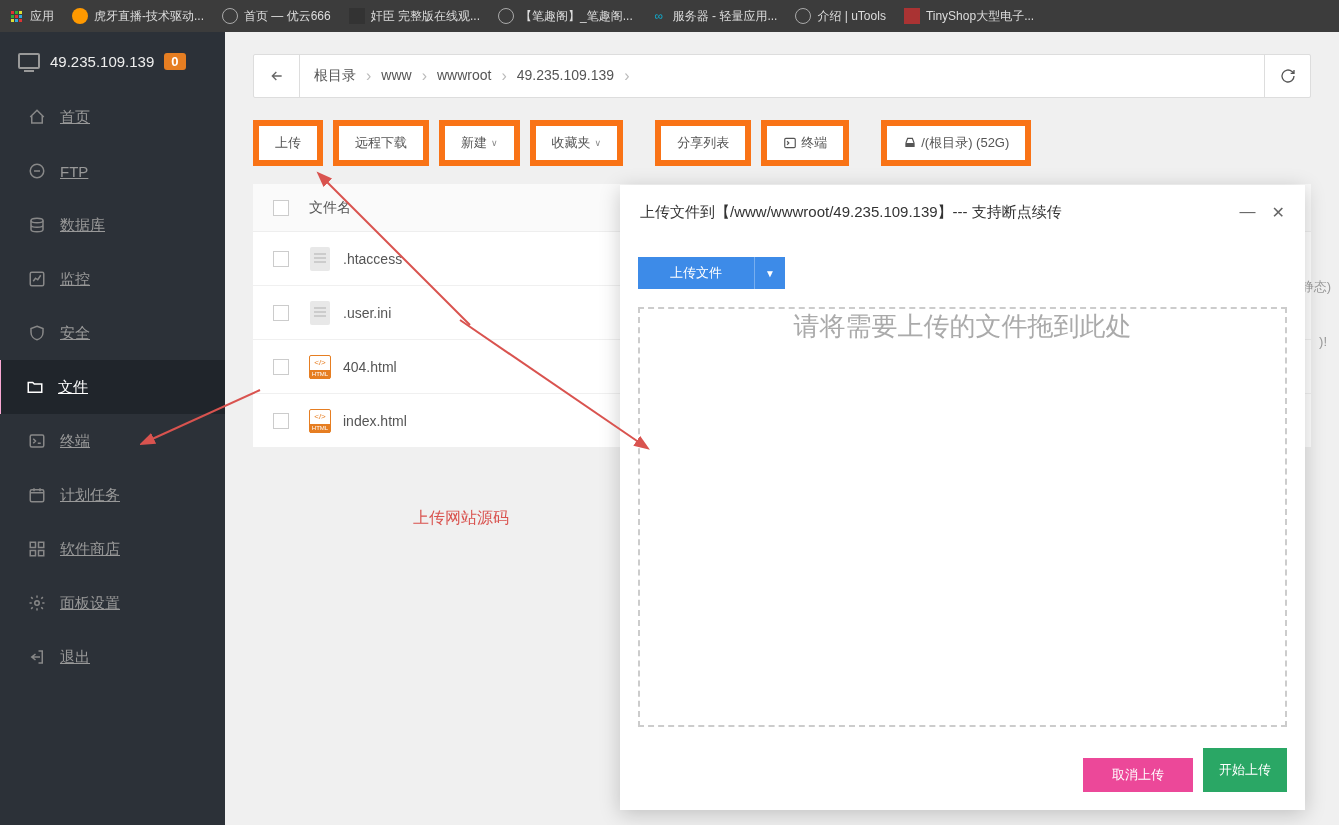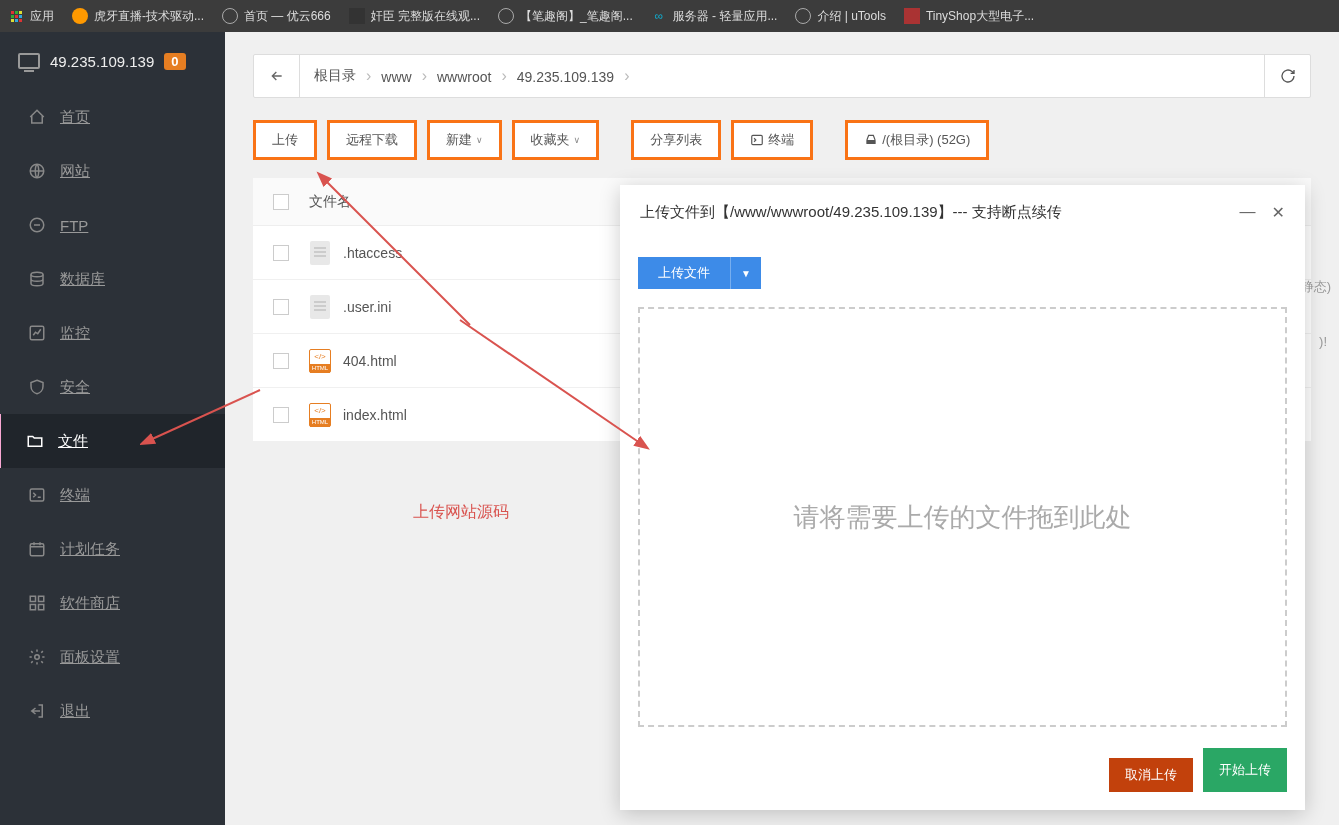--- a/index.html
+++ b/index.html
@@ -23,28 +23,28 @@
     .sidebar-item { height: 54px; display: flex; align-items: center; padding: 0 28px; gap: 14px; color: #999; font-size: 15px; cursor: pointer; text-decoration: underline; }
     .sidebar-item.active { background: #20252b; color: #fff; border-left: 1px solid #f9a8d4; padding-left: 25px; }
     .sidebar-item .icon { width: 18px; height: 18px; display: flex; align-items: center; justify-content: center; }
     
     
     .main { position: absolute; top: 32px; left: 225px; right: 0; bottom: 0; background: #f0f0f0; padding: 22px 28px; }
     
     
     .breadcrumb-bar { display: flex; align-items: center; background: #fff; border: 1px solid #ddd; border-radius: 2px; height: 44px; }
     .breadcrumb-back { width: 46px; height: 100%; display: flex; align-items: center; justify-content: center; border-right: 1px solid #ddd; cursor: pointer; color: #666; }
-    .breadcrumb { flex: 1; display: flex; align-items: flex-end; padding: 0 14px; gap: 10px; }
+    .breadcrumb { flex: 1; display: flex; align-items: flex-start; padding: 0 14px; gap: 10px; }
     .breadcrumb-item { color: #555; font-size: 14px; cursor: pointer; }
     .breadcrumb-sep { color: #bbb; }
     .breadcrumb-refresh { width: 46px; height: 100%; display: flex; align-items: center; justify-content: center; border-left: 1px solid #ddd; cursor: pointer; color: #555; }
     
     
     .toolbar { display: flex; gap: 10px; margin-top: 22px; }
-    .toolbar-btn { background: #fff; border: 3px solid #f97316; padding: 8px 16px; font-size: 13px; cursor: pointer; color: #555; display: flex; align-items: center; gap: 4px; }
+    .toolbar-btn { background: #fff; border: 6px solid #f97316; padding: 8px 16px; font-size: 13px; cursor: pointer; color: #555; display: flex; align-items: center; gap: 4px; }
     .toolbar-btn .caret { font-size: 9px; color: #888; }
     
     
     .file-table { margin-top: 18px; background: #fff; }
     .file-header { display: flex; align-items: center; height: 48px; border-bottom: 1px solid #eee; background: #fafafa; }
     .file-row { display: flex; align-items: center; height: 54px; border-bottom: 1px solid #f0f0f0; }
     .file-cell-check { width: 56px; display: flex; justify-content: center; }
     .file-checkbox { width: 16px; height: 16px; border: 1px solid #ccc; background: #fff; cursor: pointer; }
     .file-cell-name { flex: 1; display: flex; align-items: center; gap: 12px; font-size: 14px; color: #555; }
     .file-icon { width: 22px; height: 26px; display: flex; align-items: center; justify-content: center; }
@@ -57,26 +57,26 @@
     .upload-annotation { color: #d9534f; font-size: 16px; margin-top: 60px; margin-left: 160px; }
     
     
     .dialog { position: absolute; top: 185px; left: 620px; width: 685px; height: 625px; background: #fff; box-shadow: 0 4px 20px rgba(0,0,0,0.2); }
     .dialog-header { height: 54px; display: flex; align-items: center; padding: 0 20px; justify-content: space-between; }
     .dialog-title { font-size: 15px; color: #333; }
     .dialog-controls { display: flex; gap: 16px; }
     .dialog-controls span { cursor: pointer; color: #666; font-size: 16px; }
     .dialog-body { padding: 18px; }
     .upload-split-btn { display: flex; }
-    .upload-btn-main { background: #3d8be8; color: #fff; border: none; padding: 7px 20px; font-size: 13px; cursor: pointer; }
+    .upload-btn-main { background: #3d8be8; color: #fff; border: none; padding: 7px 32px; font-size: 13px; cursor: pointer; }
     .upload-btn-caret { background: #3d8be8; color: #fff; border: none; border-left: 1px solid rgba(255,255,255,0.3); padding: 7px 10px; font-size: 10px; cursor: pointer; }
-    .dropzone { margin-top: 18px; border: 2px dashed #ccc; height: 420px; display: flex; align-items: center; justify-content: center; }
+    .dropzone { margin-top: 18px; border: 2px dashed #ccc; height: 420px; display: flex; justify-content: center; }
     .dropzone-text { font-size: 26px; color: #aaa; }
     .dialog-footer { position: absolute; bottom: 18px; right: 18px; display: flex; gap: 10px; }
-    .btn-cancel { background: #c2410c; color: #fff; border: none; padding: 8px 16px; font-size: 13px; cursor: pointer; margin-top: 10px; }
+    .btn-cancel { background: #ec4899; color: #fff; border: none; padding: 8px 29px; font-size: 13px; cursor: pointer; margin-top: 10px; }
     .btn-primary { background: #2aa765; color: #fff; border: none; padding: 8px 16px; font-size: 13px; cursor: pointer; }
     
     
     .bg-text { position: absolute; font-size: 13px; color: #999; }
     
     
     .arrow { position: absolute; pointer-events: none; }
   </style>
 </head>
 <body>
@@ -134,29 +134,20 @@
     <span class="sidebar-header-ip">49.235.109.139</span>
     <span class="sidebar-badge">0</span>
   </div>
   <div class="sidebar-item">
     <span class="icon">
         <svg width="18" height="18" viewBox="0 0 24 24" fill="none" stroke="#888" stroke-width="2">
           <path d="M3 12l9-9 9 9M5 10v10h14V10"></path>
         </svg>
       </span>
     <span>首页</span>
-  </div>
-  <div class="sidebar-item">
-    <span class="icon">
-        <svg width="18" height="18" viewBox="0 0 24 24" fill="none" stroke="#888" stroke-width="2">
-          <circle cx="12" cy="12" r="9"></circle>
-          <path d="M3 12h18M12 3c3 3 3 15 0 18M12 3c-3 3-3 15 0 18"></path>
-        </svg>
-      </span>
-    <span>网站</span>
   </div>
   <div class="sidebar-item">
     <span class="icon">
         <svg width="18" height="18" viewBox="0 0 24 24" fill="none" stroke="#888" stroke-width="2">
           <circle cx="12" cy="12" r="9"></circle>
           <path d="M8 12h8"></path>
         </svg>
       </span>
     <span>FTP</span>
   </div>

